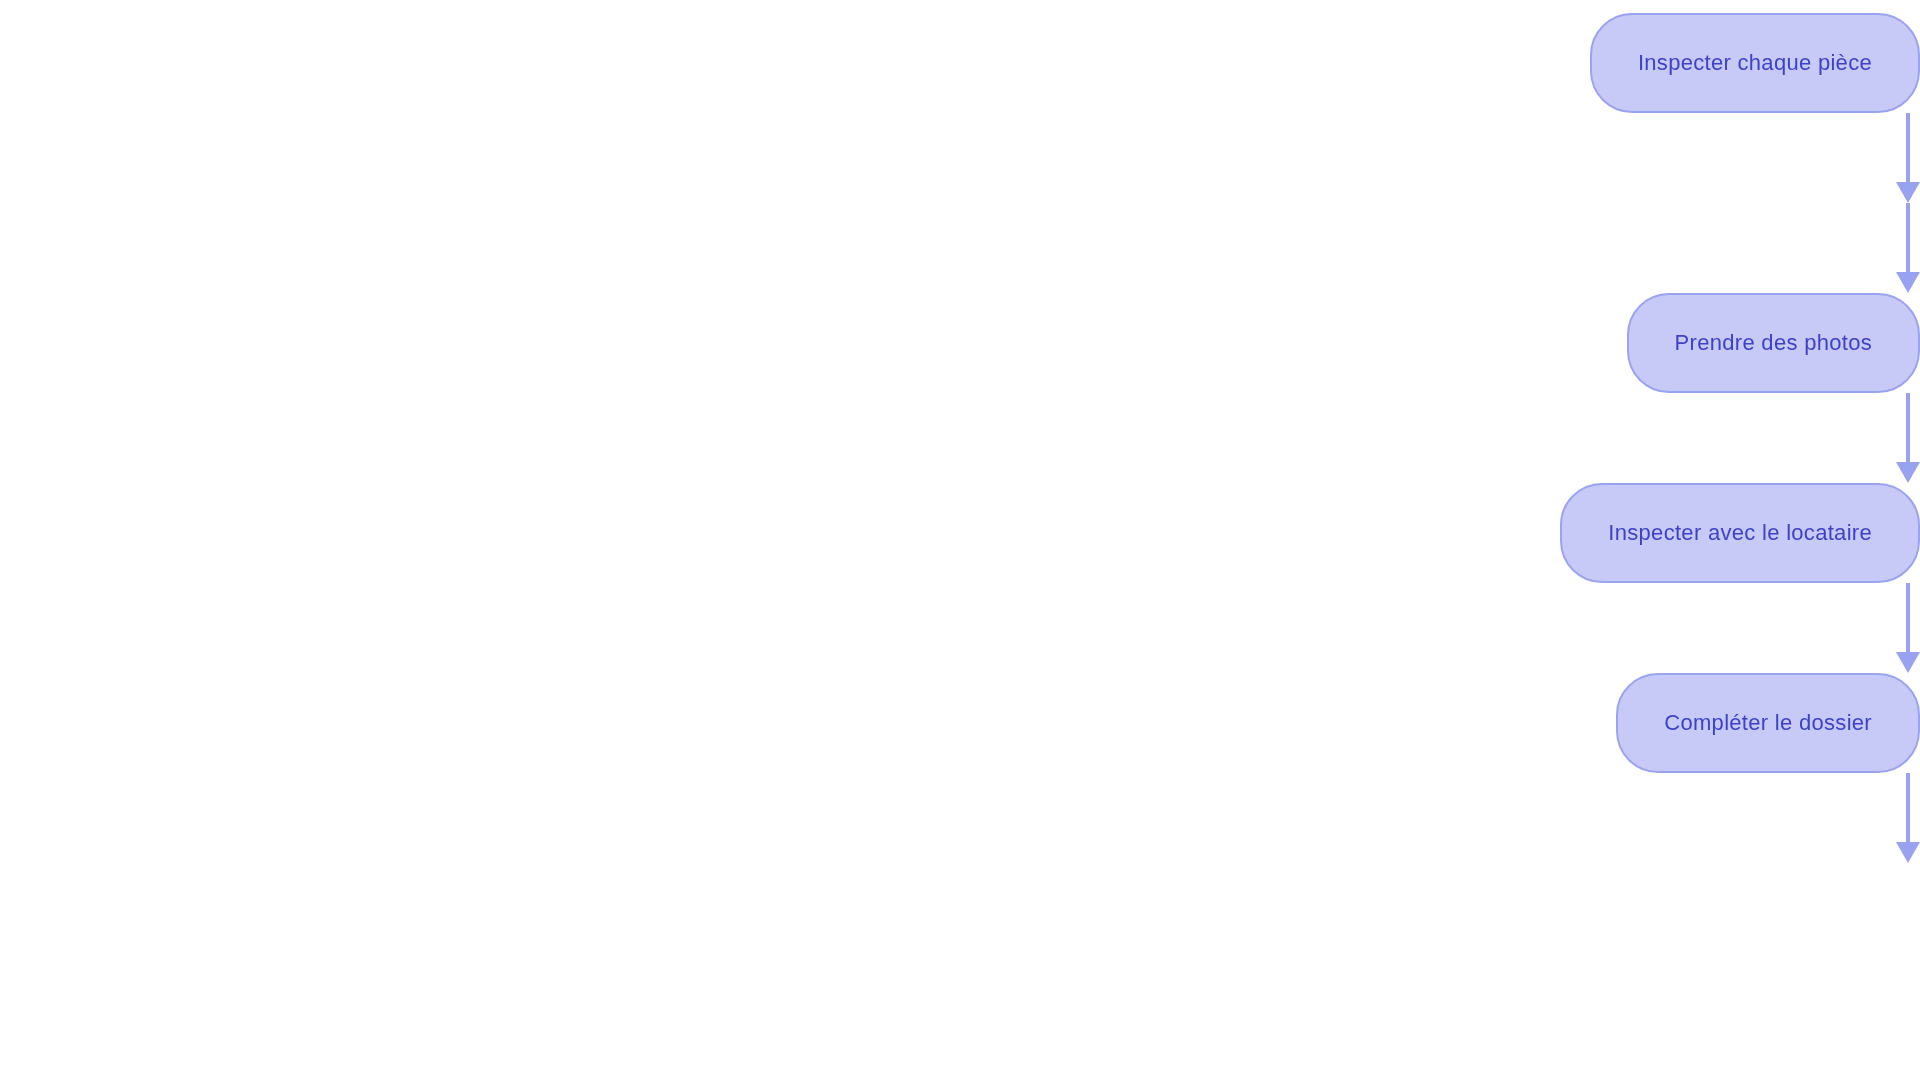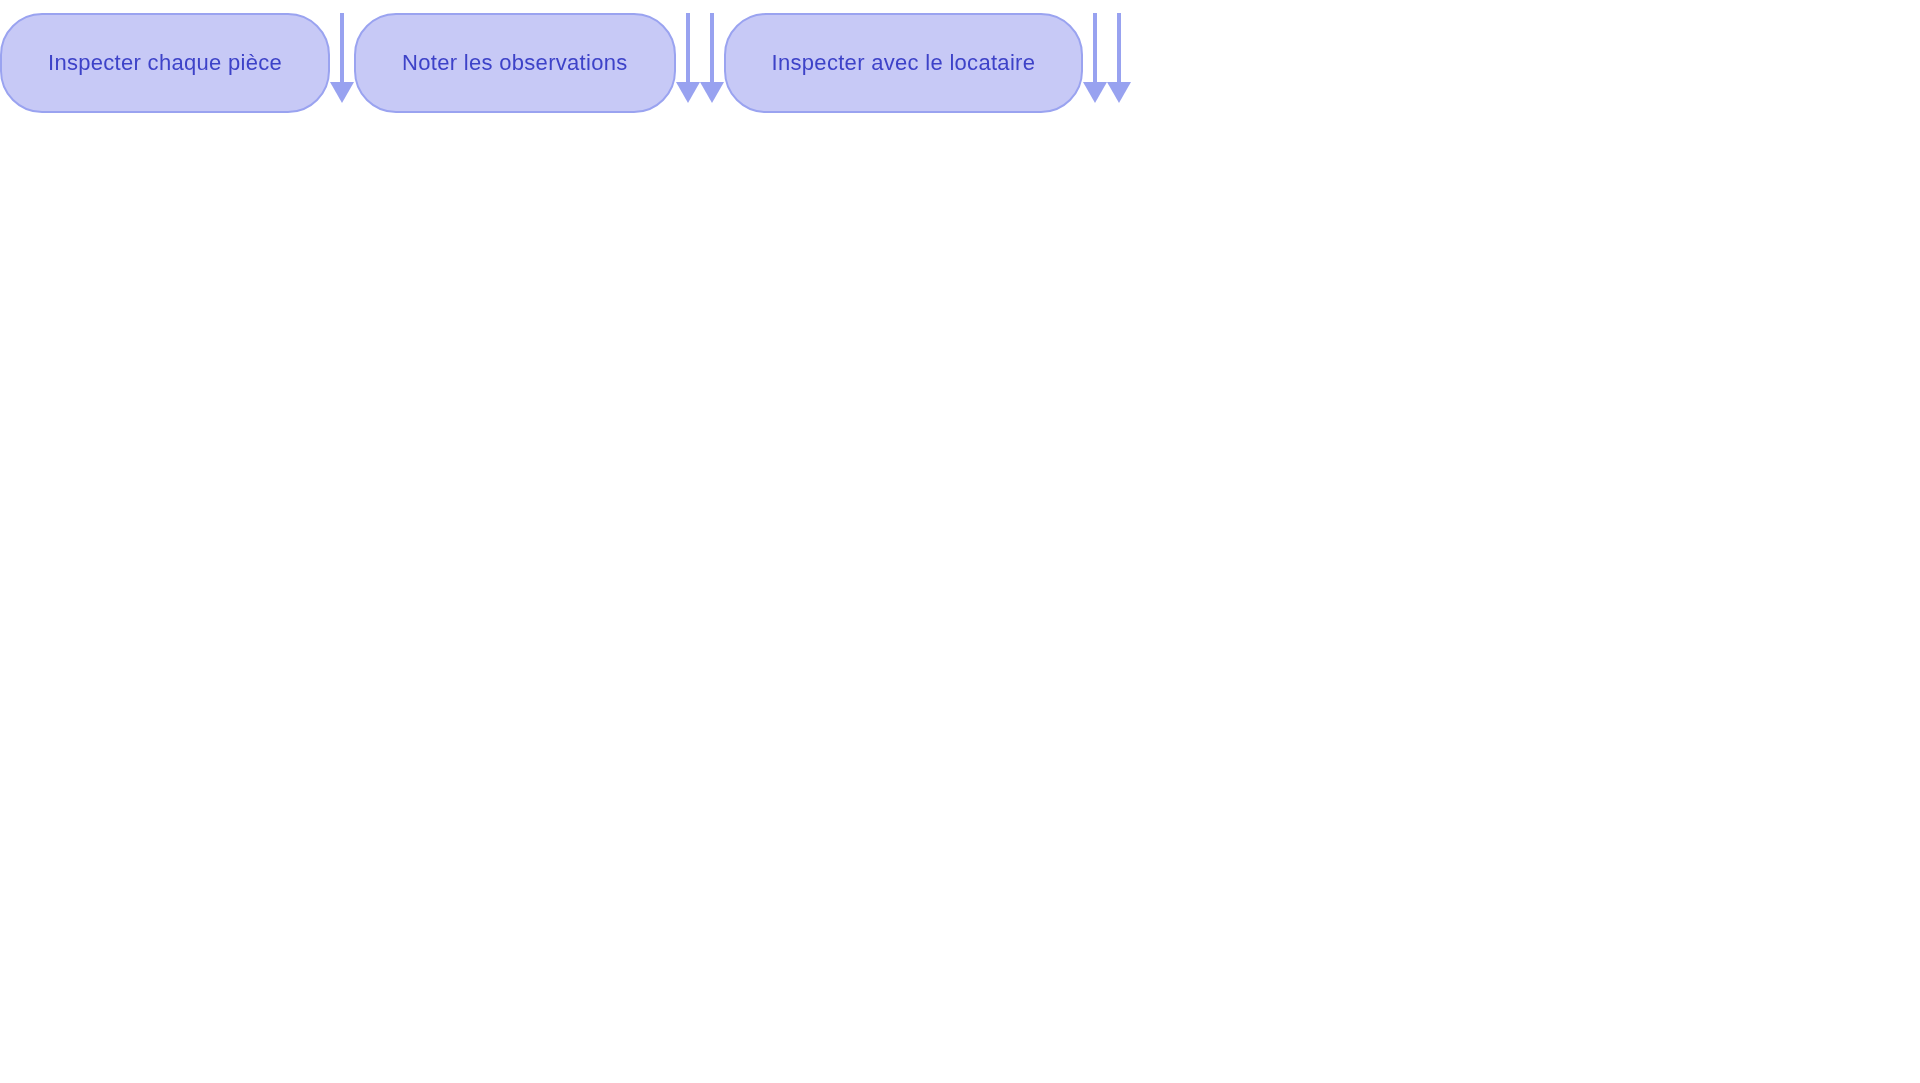--- a/index.html
+++ b/index.html
@@ -18,22 +18,22 @@
     overflow: hidden;
   }
   .flowchart {
     position: absolute;
     top: 0;
     left: 0;
     width: 1920px;
     height: 1083px;
     padding-top: 13px;
     display: flex;
-    flex-direction: row;
-    align-items: flex-start;
+    flex-direction: column;
+    align-items: flex-end;
   }
   .flow-node {
     height: 100px;
     padding: 0 46px;
     display: flex;
     align-items: center;
     justify-content: center;
     background: var(--node-fill);
     border: 2px solid var(--node-border);
     border-radius: 42px;
@@ -74,44 +74,47 @@
 
   <div class="flow-node">
     <span class="node-label">Inspecter chaque pièce</span>
   </div>
 
   <div class="down-arrow">
     <div class="arrow-shaft"></div>
     <div class="arrow-head"></div>
   </div>
 
-  <div class="flow-node">
-    <span class="node-label">Noter les observations</span>
-  </div>
 
   <div class="down-arrow">
     <div class="arrow-shaft"></div>
     <div class="arrow-head"></div>
   </div>
 
+  <div class="flow-node">
+    <span class="node-label">Prendre des photos</span>
+  </div>
 
   <div class="down-arrow">
     <div class="arrow-shaft"></div>
     <div class="arrow-head"></div>
   </div>
 
   <div class="flow-node">
     <span class="node-label">Inspecter avec le locataire</span>
   </div>
 
   <div class="down-arrow">
     <div class="arrow-shaft"></div>
     <div class="arrow-head"></div>
   </div>
 
+  <div class="flow-node">
+    <span class="node-label">Compléter le dossier</span>
+  </div>
 
   <div class="down-arrow">
     <div class="arrow-shaft"></div>
     <div class="arrow-head"></div>
   </div>
 
 
 </div>
 
 </body></html>

